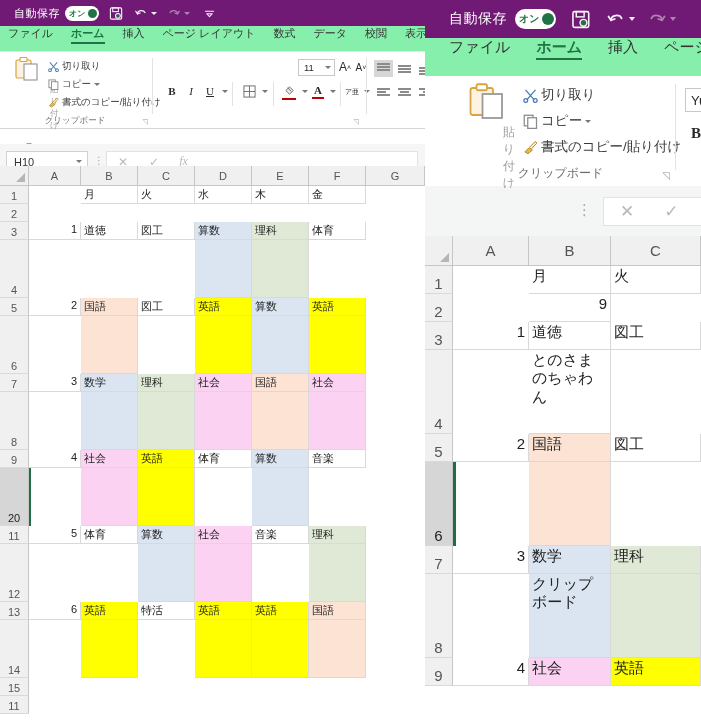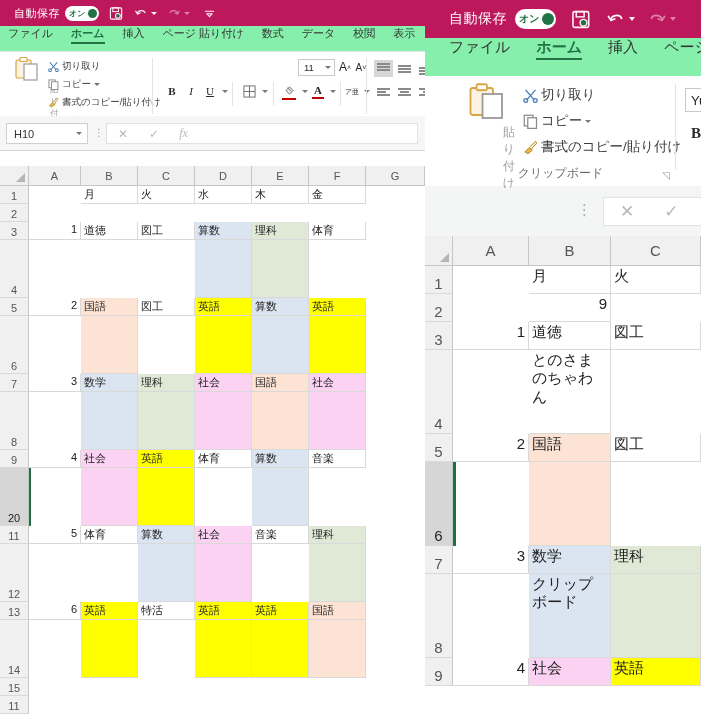--- a/index.html
+++ b/index.html
@@ -11,21 +11,21 @@
     -webkit-font-smoothing:antialiased;
   }
   .stage { position:relative; width:701px; height:720px; }
 
   
   .pane { position:absolute; top:0; background:#fff; overflow:hidden; }
   .pane.left  { left:0;   width:425px; height:720px; }
   .pane.right { left:425px; width:276px; height:720px; background:#f3f6f4; }
 
   .titlebar {
-    position:relative; width:100%; background:#be185d; color:#fff;
+    position:relative; width:100%; background:#701a75; color:#fff;
     display:flex; align-items:center;font-family:Liberation Serif, serif;
   }
   .autosave-label { font-size:11px; letter-spacing:.5px; }
   .toggle {
     display:inline-flex; align-items:center; justify-content:flex-start;
     background:#fff; border-radius:9px; height:15px; padding:0 2px;
     margin-left:5px; position:relative;
   }
   .toggle .tg-text { font-size:8px; color:#217346; font-weight:bold; padding:0 2px; }
   .toggle .tg-knob { width:9px; height:9px; border-radius:50%; background:#217346; margin-left:1px; }
@@ -141,21 +141,21 @@
         <svg width="11" height="11" viewBox="0 0 12 12">
           <path d="M1.5 3.5 H10.5 M3 6.2 L9 6.2 M6 9.5 L3.2 6.4 M6 9.5 L8.8 6.4" stroke="#ffffff" stroke-width="1.1" fill="none" stroke-linecap="round"></path>
         </svg>
       </span>
     </div>
 
     <div class="tabs" style="height:26px; padding-left:8px; gap:18px; border-bottom:1px solid #e6e6e6;">
       <span class="tab">ファイル</span>
       <span class="tab active">ホーム</span>
       <span class="tab">挿入</span>
-      <span class="tab">ページ 貼り付け</span>
+      <span class="tab">ページ レイアウト</span>
       <span class="tab">数式</span>
       <span class="tab">データ</span>
       <span class="tab">校閲</span>
       <span class="tab">表示</span>
 
     </div>
 
     <div class="ribbon" style="height:77px; border-bottom:1px solid #d4d4d4;">
 
       <div class="rb-group" style="left:0; width:150px;">
@@ -307,21 +307,21 @@
           <span class="align-line" style="left:3px; top:10px; width:13px;"></span>
         </div>
         <div class="align-btn" style="left:46px; top:32px; width:19px; height:17px;">
           <span class="align-line" style="left:3px; top:4px;  width:13px;"></span>
           <span class="align-line" style="left:7px; top:7px;  width:9px;"></span>
           <span class="align-line" style="left:3px; top:10px; width:13px;"></span>
         </div>
       </div>
     </div>
 
-    <div class="fbar" style="top:116px; height:35px; border-bottom:1px solid #d4d4d4;">
+    <div class="fbar" style="top:144px; height:35px; border-bottom:1px solid #d4d4d4;">
       <div class="namebox" style="left:6px; top:7px; width:82px; height:21px; padding-left:7px;">
         <span>H10</span>
         <i class="caret nb-caret"></i>
       </div>
       <div class="vdots" style="left:94px; top:11px; width:8px;">⋮</div>
       <div class="fx-box" style="left:106px; top:7px; width:312px; height:21px;">
         <span class="fx-ic" style="margin-left:11px;">✕</span>
         <span class="fx-ic" style="margin-left:21px;">✓</span>
         <span class="fx-ic" style="margin-left:20px; font-style:italic; font-family:'Liberation Serif',serif;">fx</span>
         <span style="margin-left:10px; font-size:11px;"></span>

